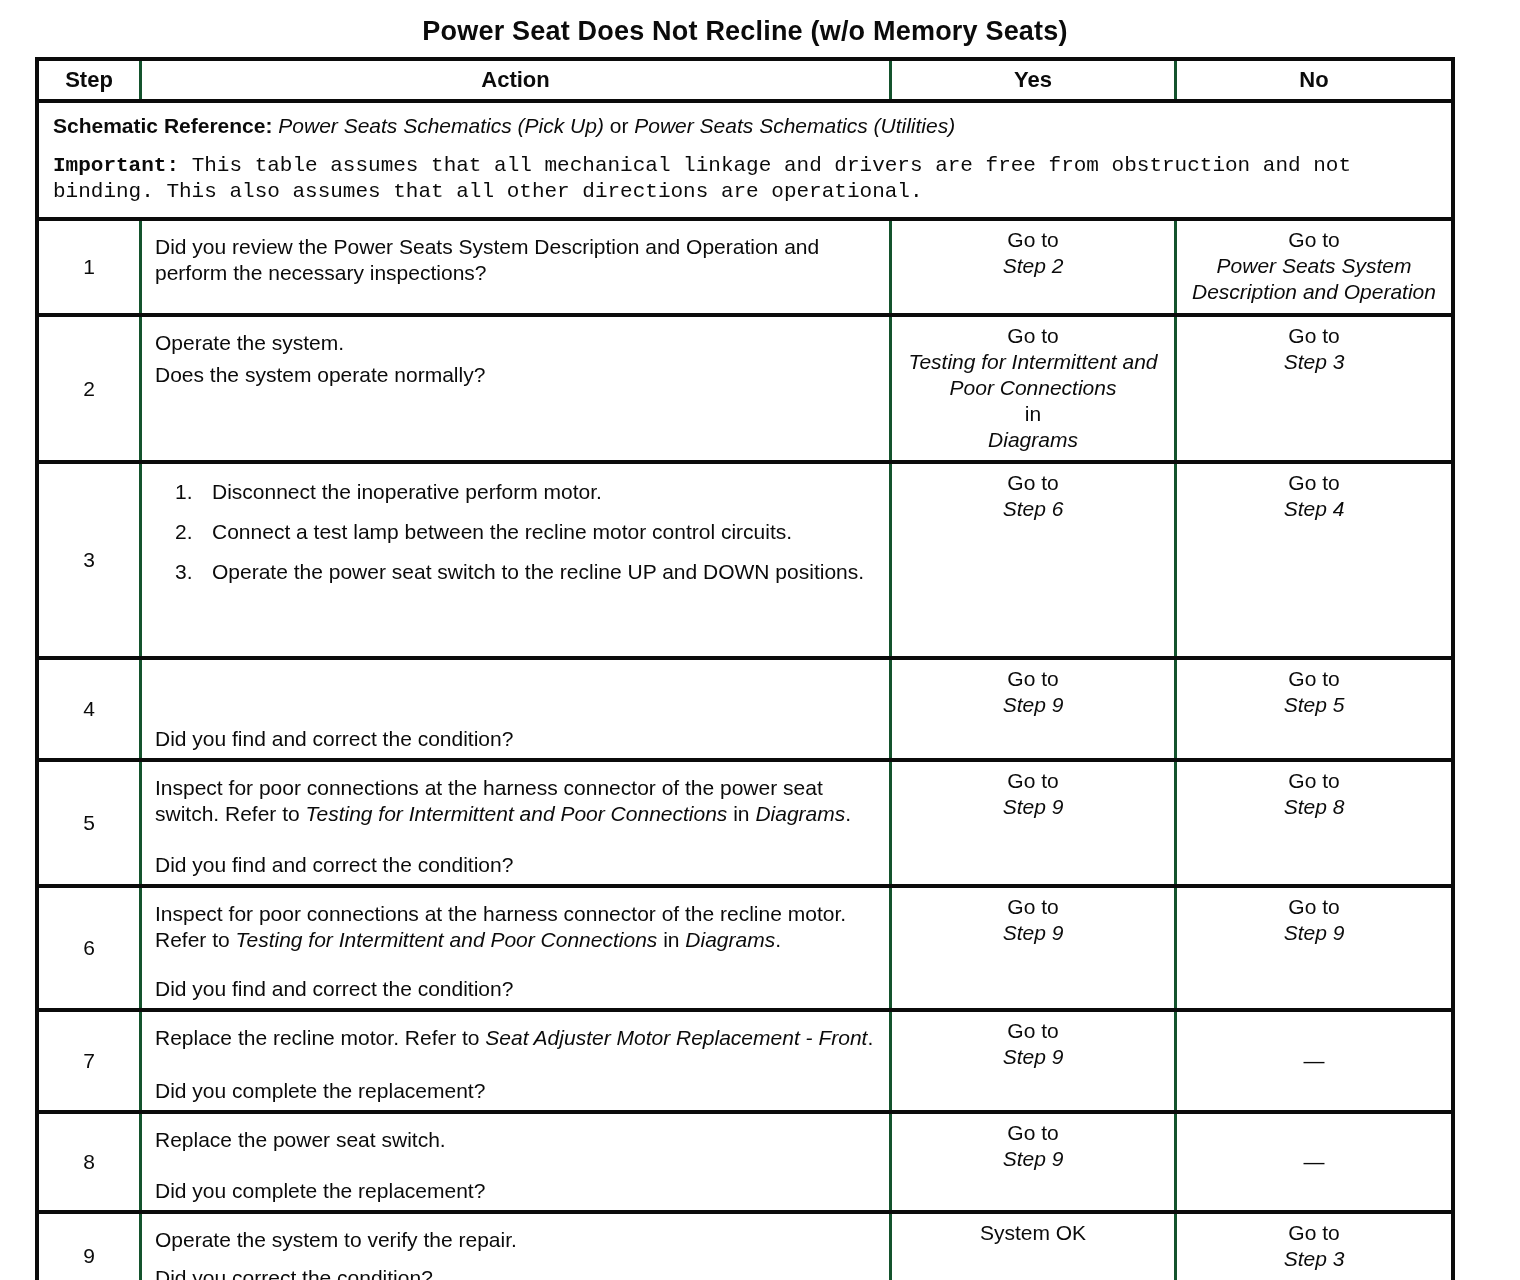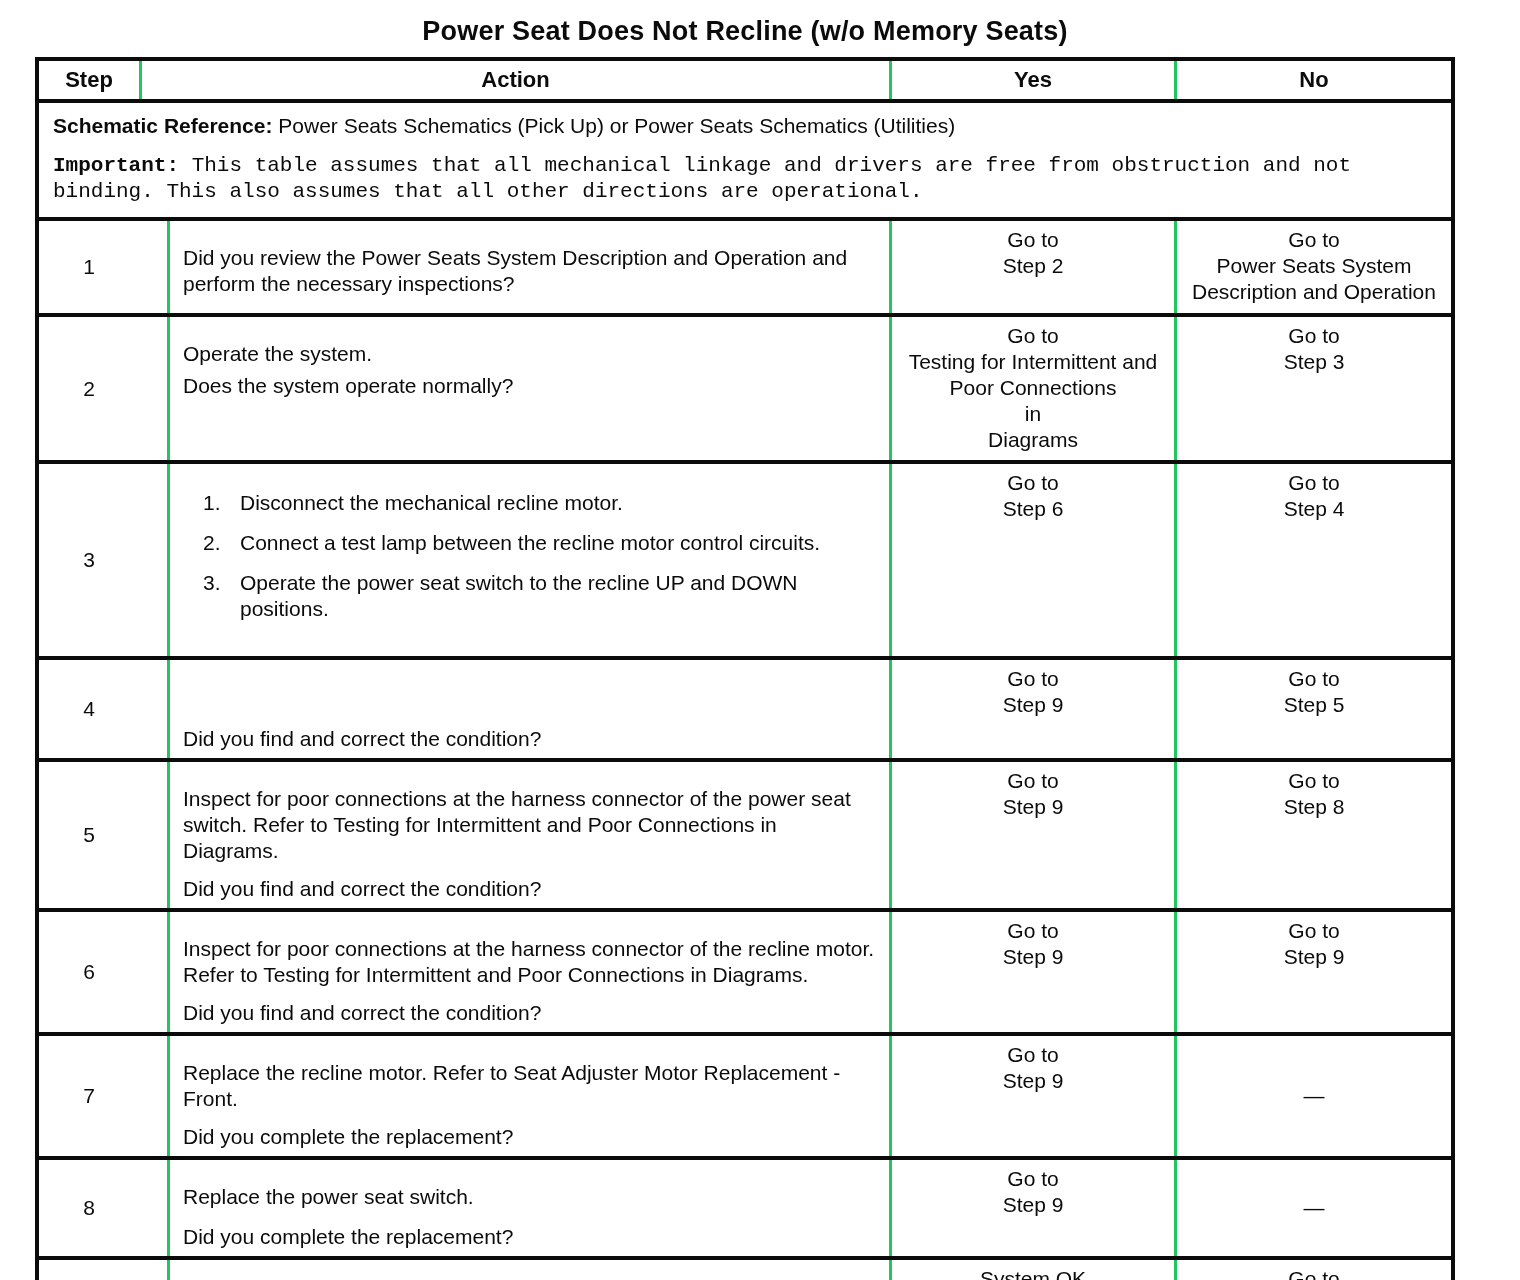--- a/index.html
+++ b/index.html
@@ -23,21 +23,21 @@
   }
   .row{
     display:grid;
     grid-template-columns:100px 1fr 285px 277px;
     border-top:4px solid #0b0b0b;
     box-sizing:border-box;
   }
   .row:first-child{border-top:none;}
   .row-notes{display:block;}
   .cell{
-    border-left:3px solid #22c55e;
+    border-left:3px solid #14532d;
     box-sizing:border-box;
     font-size:21px;line-height:26px;
   }
   .cell:first-child{border-left:none;}
   .hrow{min-height:38px;}
   .hcell{
     display:flex;align-items:center;justify-content:center;
     font-weight:700;font-size:22px;
     padding:3px 20px;
   }
@@ -46,38 +46,37 @@
     min-height:96px;
   }
   .note-line{margin:0 0 14px 0;}
   .note-line:last-child{margin-bottom:0;font-family:Liberation Mono, monospace;}
   .cell-step{
     display:flex;align-items:center;justify-content:center;
     text-align:center;
   }
   .cell-action{
     display:flex;flex-direction:column;
-    padding:22px 14px 6px 13px;
-    margin-left:28px;
+    padding:11px 14px 6px 13px;
   }
   .blk{margin:2px 0 4px 0;}
   .blk.li{
     display:flex;
     margin:4px 0 10px 20px;
   }
   .blk.li .num{flex:none;width:37px;}
   .blk.q{margin-top:auto;padding-top:8px;margin-bottom:0;}
   .cell-yn{
     display:flex;flex-direction:column;
     align-items:center;
     text-align:center;
     padding:6px 14px 7px 14px;
   }
   .cell-yn.al-center{justify-content:center;}
-  .it{}
+  .it{font-style:italic;}
   .bd{font-weight:700;}
   
   .r1{min-height:96px;}
   .r2{min-height:118px;}
   .r3{min-height:196px;}
   .r4{min-height:102px;}
   .r5{min-height:126px;}
   .r6{min-height:124px;}
   .r7{min-height:102px;}
   .r8{min-height:100px;}
@@ -136,21 +135,21 @@
           <span>Go to </span>
           <span class="it">Step 3</span>
         </div>
     </div>
 
     <div class="row r3">
       <div class="cell cell-step">3</div>
       <div class="cell cell-action">
           <div class="blk li">
             <span class="num">1.</span>
-            <span><span>Disconnect the mechanical recline motor.</span></span>
+            <span><span>Disconnect the inoperative perform motor.</span></span>
           </div>
           <div class="blk li">
             <span class="num">2.</span>
             <span><span>Connect a test lamp between the recline motor control circuits.</span></span>
           </div>
           <div class="blk li">
             <span class="num">3.</span>
             <span><span>Operate the power seat switch to the recline UP and DOWN positions.</span></span>
           </div>
         </div>

